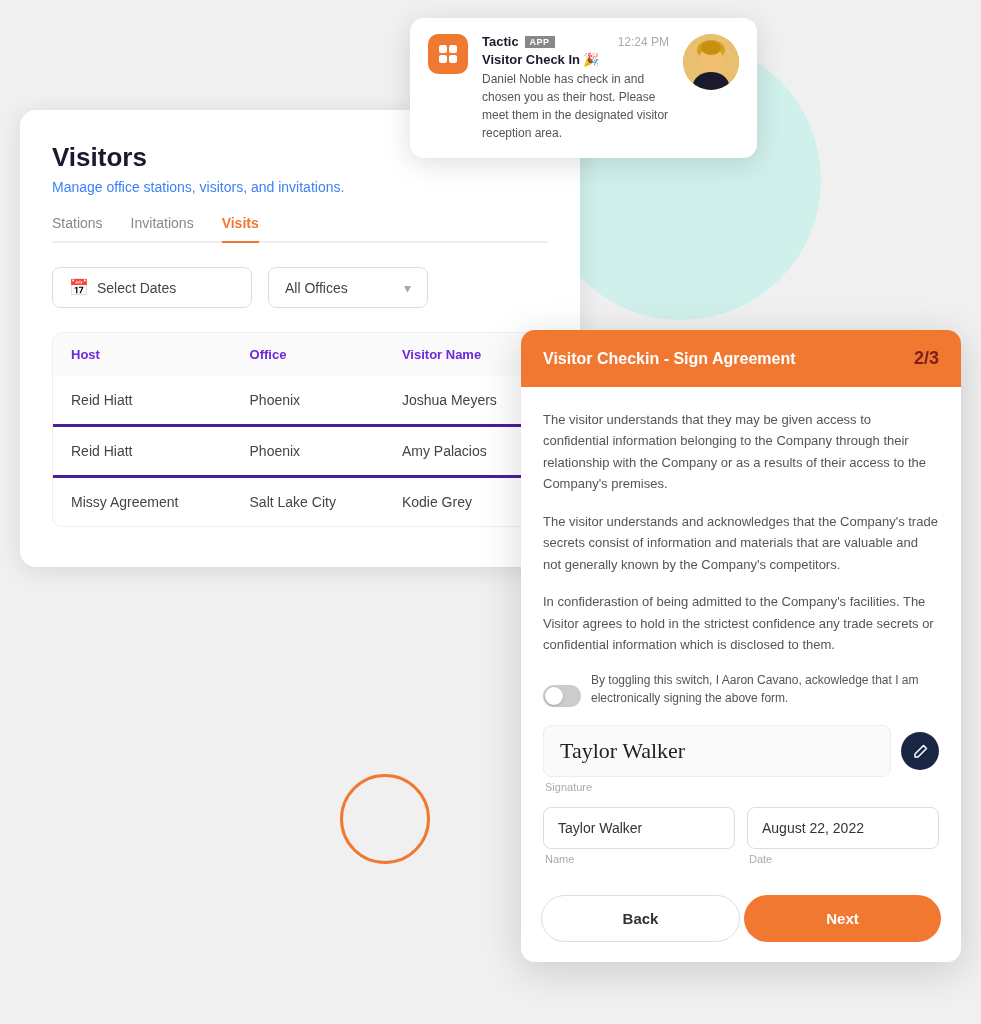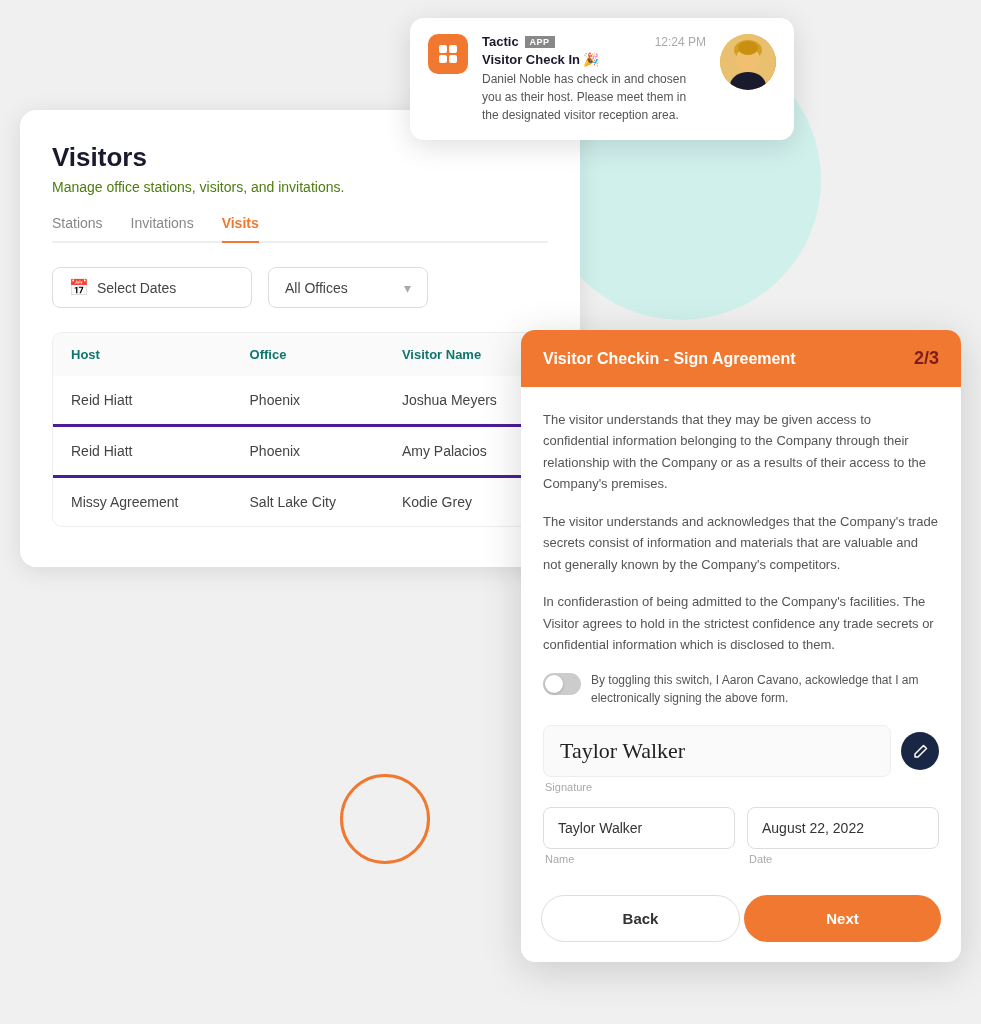--- a/index.html
+++ b/index.html
@@ -48,21 +48,21 @@
       z-index: 2;
     }
     .visitors-title {
       font-size: 26px;
       font-weight: 700;
       color: #1a1a2e;
       margin-bottom: 6px;
     }
     .visitors-subtitle {
       font-size: 14px;
-      color: #4d7c0f;
+      color: #3b82f6;
       margin-bottom: 20px;
     }
     .tabs {
       display: flex;
       gap: 28px;
       border-bottom: 2px solid #eee;
       margin-bottom: 24px;
     }
     .tab {
       padding-bottom: 10px;
@@ -122,36 +122,36 @@
       border-collapse: collapse;
     }
     thead tr {
       background: #fafafa;
     }
     th {
       text-align: left;
       padding: 14px 18px;
       font-size: 13px;
       font-weight: 700;
-      color: #0f766e;
+      color: #6d28d9;
     }
     td {
       padding: 16px 18px;
       font-size: 14px;
       color: #444;
       border-top: 3px solid #4c1d95;
     }
     tr:first-child td { border-top: none; }
 
     
     .notification-card {
       position: absolute;
       top: 18px;
       left: 410px;
-      width: 384px;
+      width: 347px;
       background: #fff;
       border-radius: 14px;
       padding: 16px 18px;
       box-shadow: 0 6px 28px rgba(0,0,0,0.13);
       display: flex;
       align-items: flex-start;
       gap: 14px;
       z-index: 10;
     }
     .notif-icon {
@@ -251,21 +251,21 @@
       padding: 22px 22px 10px;
     }
     .sign-modal-body p {
       font-size: 13px;
       color: #555;
       line-height: 1.65;
       margin-bottom: 16px;
     }
     .toggle-row {
       display: flex;
-      align-items: flex-start;
+      align-items: flex-end;
       gap: 10px;
       margin-bottom: 18px;
     }
     .toggle {
       width: 38px;
       height: 22px;
       background: #ccc;
       border-radius: 11px;
       flex-shrink: 0;
       margin-top: 2px;

